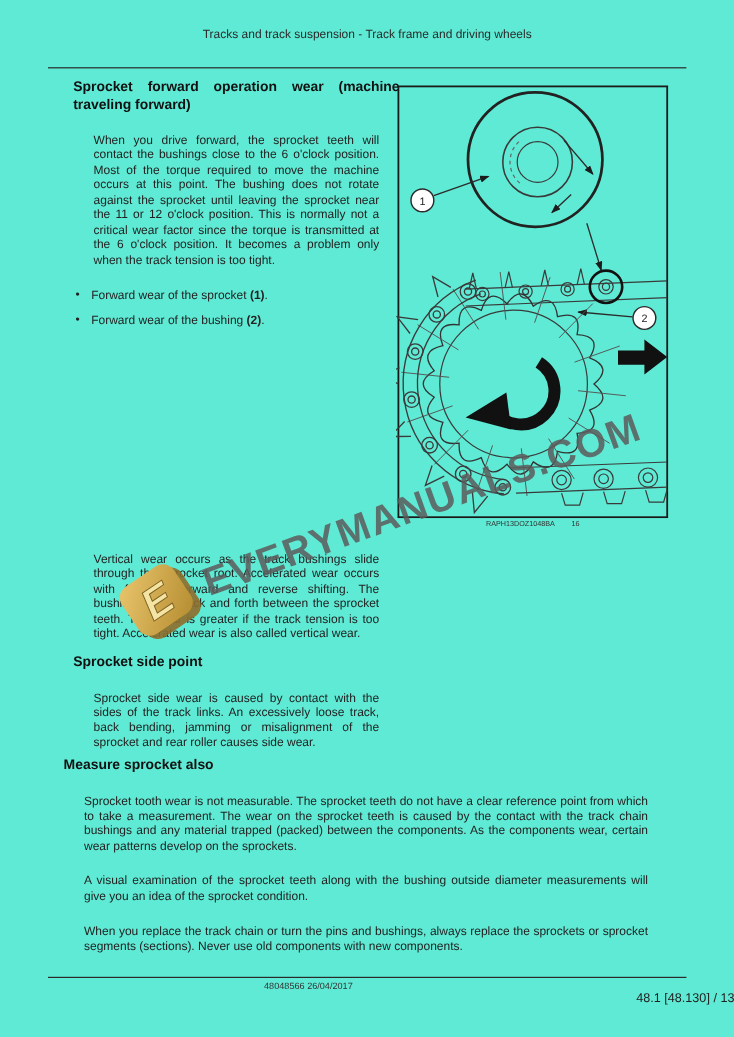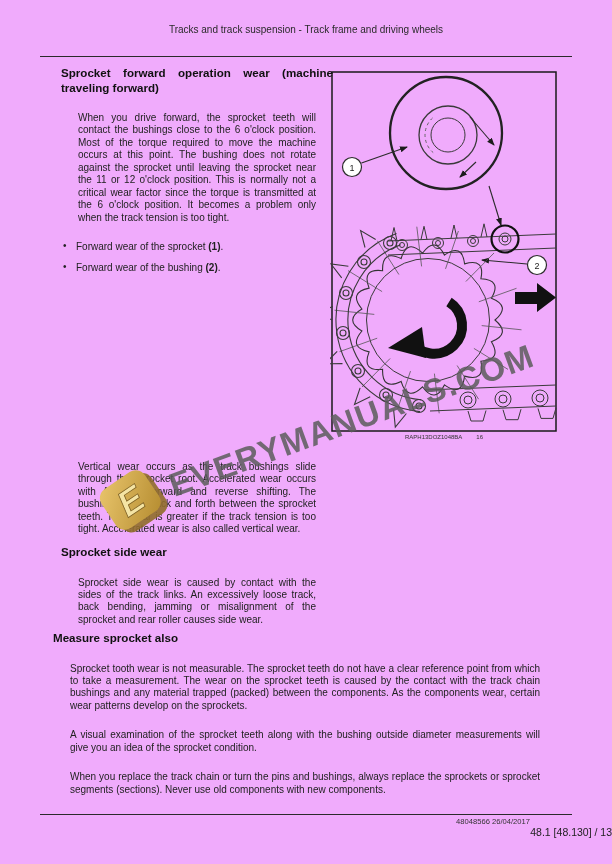--- a/index.html
+++ b/index.html
@@ -1,35 +1,35 @@
 <!DOCTYPE html>
 <html><head>
 <meta charset="utf-8">
 <style>
   html,body{margin:0;padding:0;background:#e8e8e8;}
-  #page{position:relative;width:612px;height:864px;background:#f0abfc;overflow:hidden;
+  #page{position:relative;width:612px;height:864px;background:#5eead4;overflow:hidden;
         font-family:"Liberation Sans","DejaVu Sans",sans-serif;color:#1e1e1e;text-decoration:underline;}
   .abs{position:absolute;}
   #header-title{top:24px;left:0;width:612px;text-align:center;font-size:10px;color:#2a2a2a;}
   .rule{left:40px;width:532px;height:0;border-top:1.4px solid #2a2a2a;}
   #rule-top{top:56px;}
   #rule-bottom{top:814px;}
   .col{left:61px;width:272px;}
   .sec-title{font-size:11.6px;font-weight:bold;line-height:14.5px;text-align:justify;margin:0 0 9px 0;color:#111;}
   .body-text{font-size:10px;line-height:12.45px;text-align:justify;margin:17px;color:#222;}
   .bullets{margin-top:10px;}
   .bullet{position:relative;padding-left:15px;margin-bottom:9px;font-size:10px;line-height:12.4px;color:#222;}
   .bullet .mark{position:absolute;left:2px;top:-1px;font-size:10px;}
   .bnum{font-weight:bold;}
   #sec-measure{left:53px;width:504px;}
   #figure{left:330px;top:64px;width:228px;}
   #figure svg{display:block;}
   .figcap{display:flex;justify-content:center;gap:14px;font-size:6px;color:#333;margin-top:2px;
            font-family:"Liberation Sans","DejaVu Sans",sans-serif;}
-  #footer-doc{top:817px;left:16px;width:514px;text-align:right;font-size:7.6px;color:#333;}
+  #footer-doc{top:817px;left:0;width:514px;text-align:center;font-size:7.6px;color:#333;}
   #footer-page{top:826px;left:0;width:612px;text-align:right;font-size:10.5px;color:#222;}
   #watermark{left:94px;top:466px;height:70px;display:flex;align-items:center;gap:3px;
              transform:rotate(-20deg);transform-origin:37px 35px;z-index:50;pointer-events:none;}
   #watermark .wm-text{font-size:33px;font-weight:bold;letter-spacing:1.5px;color:rgba(92,92,92,0.85);white-space:nowrap;}
   svg text{font-family:"Liberation Sans","DejaVu Sans",sans-serif;}
 </style>
 </head>
 <body>
 
 <div id="page">
@@ -171,21 +171,21 @@
       <span>RAPH13DOZ1048BA</span>
       <span>16</span>
     </div>
   </div>
 
   <div class="abs col" style="top:444px;">
     <p class="body-text">Vertical wear occurs as the track bushings slide through the sprocket root. Accelerated wear occurs with frequent forward and reverse shifting. The bushing moves back and forth between the sprocket teeth. This wear is greater if the track tension is too tight. Accelerated wear is also called vertical wear.</p>
   </div>
 
   <div class="abs col" style="top:545px;">
-    <h2 class="sec-title">Sprocket side wear</h2>
+    <h2 class="sec-title">Sprocket side point</h2>
     <p class="body-text">Sprocket side wear is caused by contact with the sides of the track links. An excessively loose track, back bending, jamming or misalignment of the sprocket and rear roller causes side wear.</p>
   </div>
 
   <div id="sec-measure" class="abs" style="top:631px;">
     <h2 class="sec-title">Measure sprocket also</h2>
     <p class="body-text">Sprocket tooth wear is not measurable. The sprocket teeth do not have a clear reference point from which to take a measurement. The wear on the sprocket teeth is caused by the contact with the track chain bushings and any material trapped (packed) between the components. As the components wear, certain wear patterns develop on the sprockets.</p>
     <p class="body-text">A visual examination of the sprocket teeth along with the bushing outside diameter measurements will give you an idea of the sprocket condition.</p>
     <p class="body-text">When you replace the track chain or turn the pins and bushings, always replace the sprockets or sprocket segments (sections). Never use old components with new components.</p>
   </div>
 

